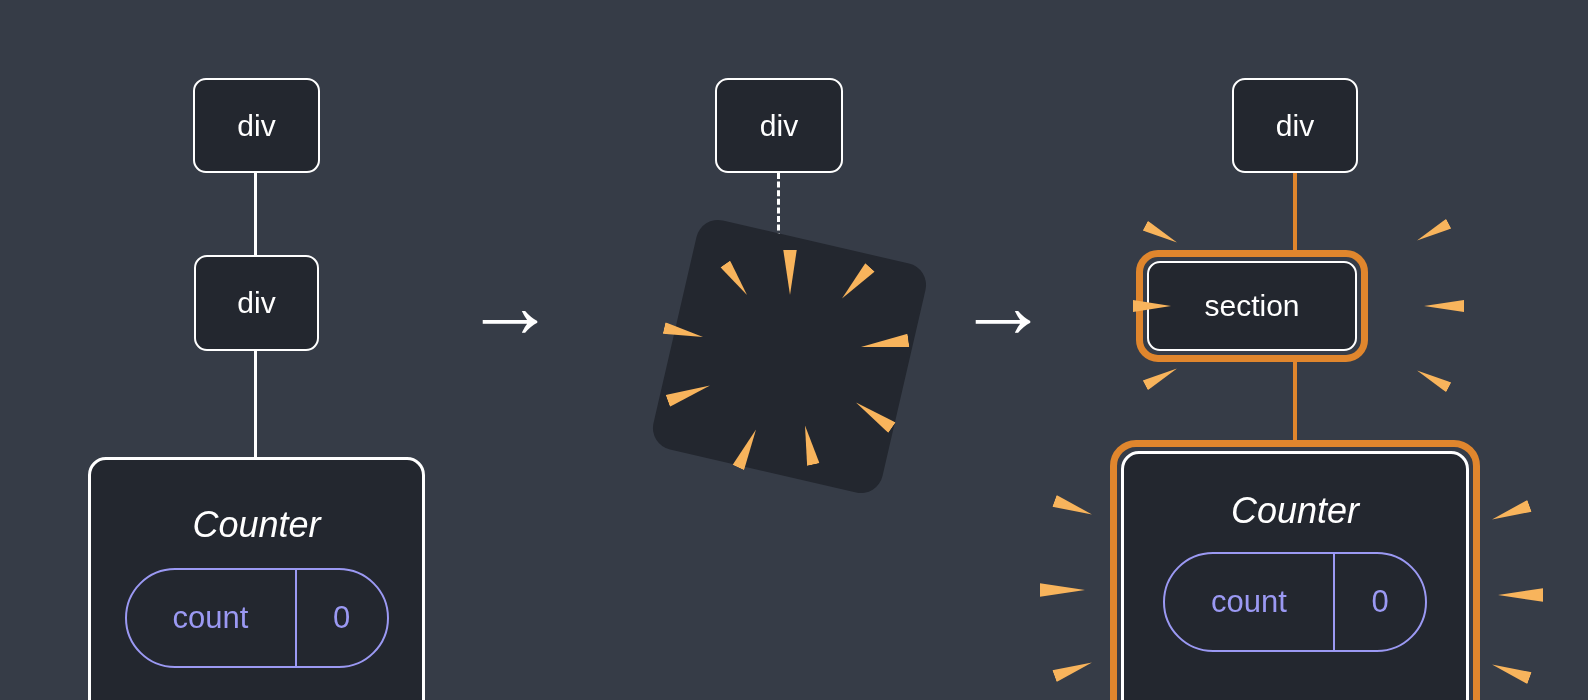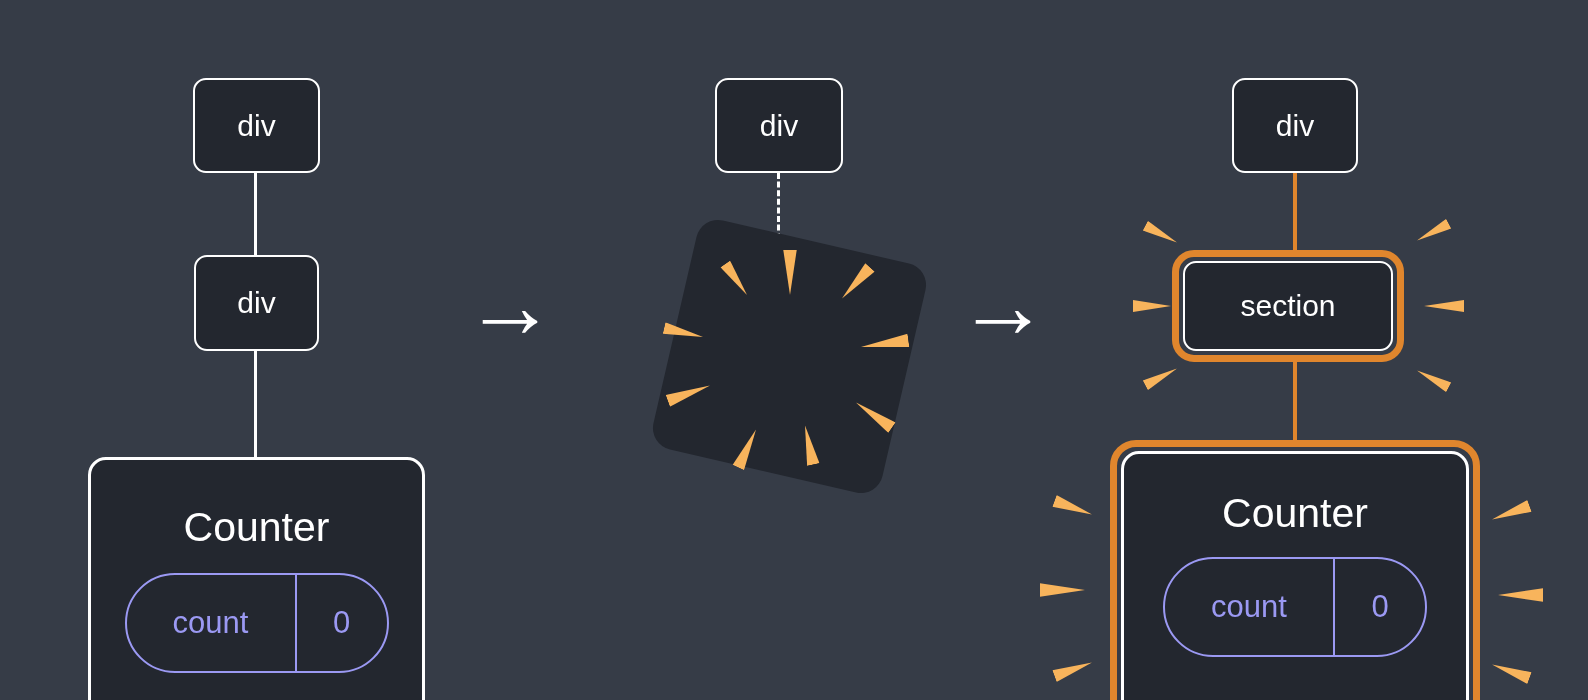--- a/index.html
+++ b/index.html
@@ -32,21 +32,21 @@
   .edge.orange{background:var(--highlight);}
   .edge.dashed{background:transparent;border-left:3px dashed #fff;}
 
   .card{
     position:absolute;
     background:var(--node_fill);
     border:3px solid var(--node_border);
     border-radius:18px;
     display:flex;flex-direction:column;align-items:center;
   }
-  .card-title{color:#fff;font-size:41px;margin-top:44px;}
+  .card-title{color:#fff;font-size:36px;margin-top:44px;font-style:italic;}
   .pill{
     margin-top:22px;
     width:264px;height:100px;
     border:2.5px solid var(--state);
     border-radius:60px;
     display:flex;
     color:var(--state);
     font-size:31px;
     overflow:hidden;
   }
@@ -153,21 +153,21 @@
   <div class="arrow" style="left:948px;top:210px;">→</div>
 
   <div>
     <div class="edge orange" style="left:1293px;top:128px;width:4px;height:82px;"></div>
     <div class="edge orange" style="left:1293px;top:315px;width:4px;height:84px;"></div>
 
     <div class="node" style="left:1232px;top:33px;width:126px;height:95px;">
       <span>div</span>
     </div>
 
-    <div class="glow small" style="left:1172px;top:205px;width:232px;height:112px;">
+    <div class="glow small" style="left:1136px;top:205px;width:232px;height:112px;">
       <div class="glow-inner-node">
         <span>section</span>
       </div>
     </div>
 
     <div class="spark" style="left:1171px;top:254px;width:38px;height:14px;transform:rotate(180deg);"></div>
     <div class="spark" style="left:1177px;top:191px;width:36px;height:13px;transform:rotate(-152deg);"></div>
     <div class="spark" style="left:1177px;top:317px;width:36px;height:13px;transform:rotate(152deg);"></div>
     <div class="spark" style="left:1424px;top:254px;width:40px;height:14px;transform:rotate(0deg);"></div>
     <div class="spark" style="left:1417px;top:189px;width:36px;height:13px;transform:rotate(-28deg);"></div>

